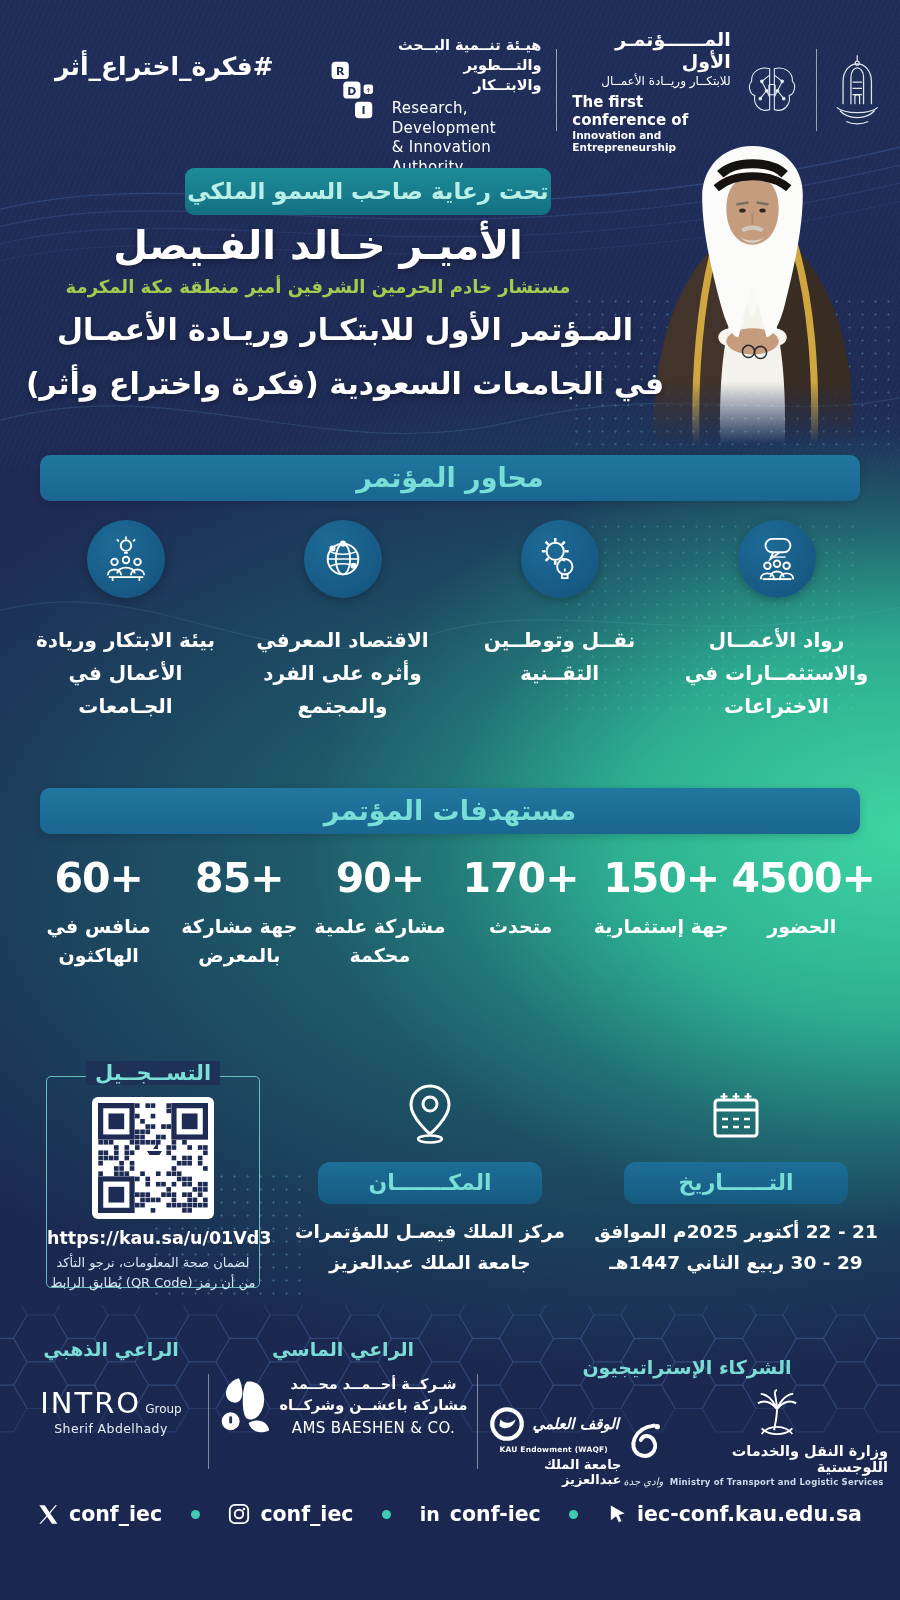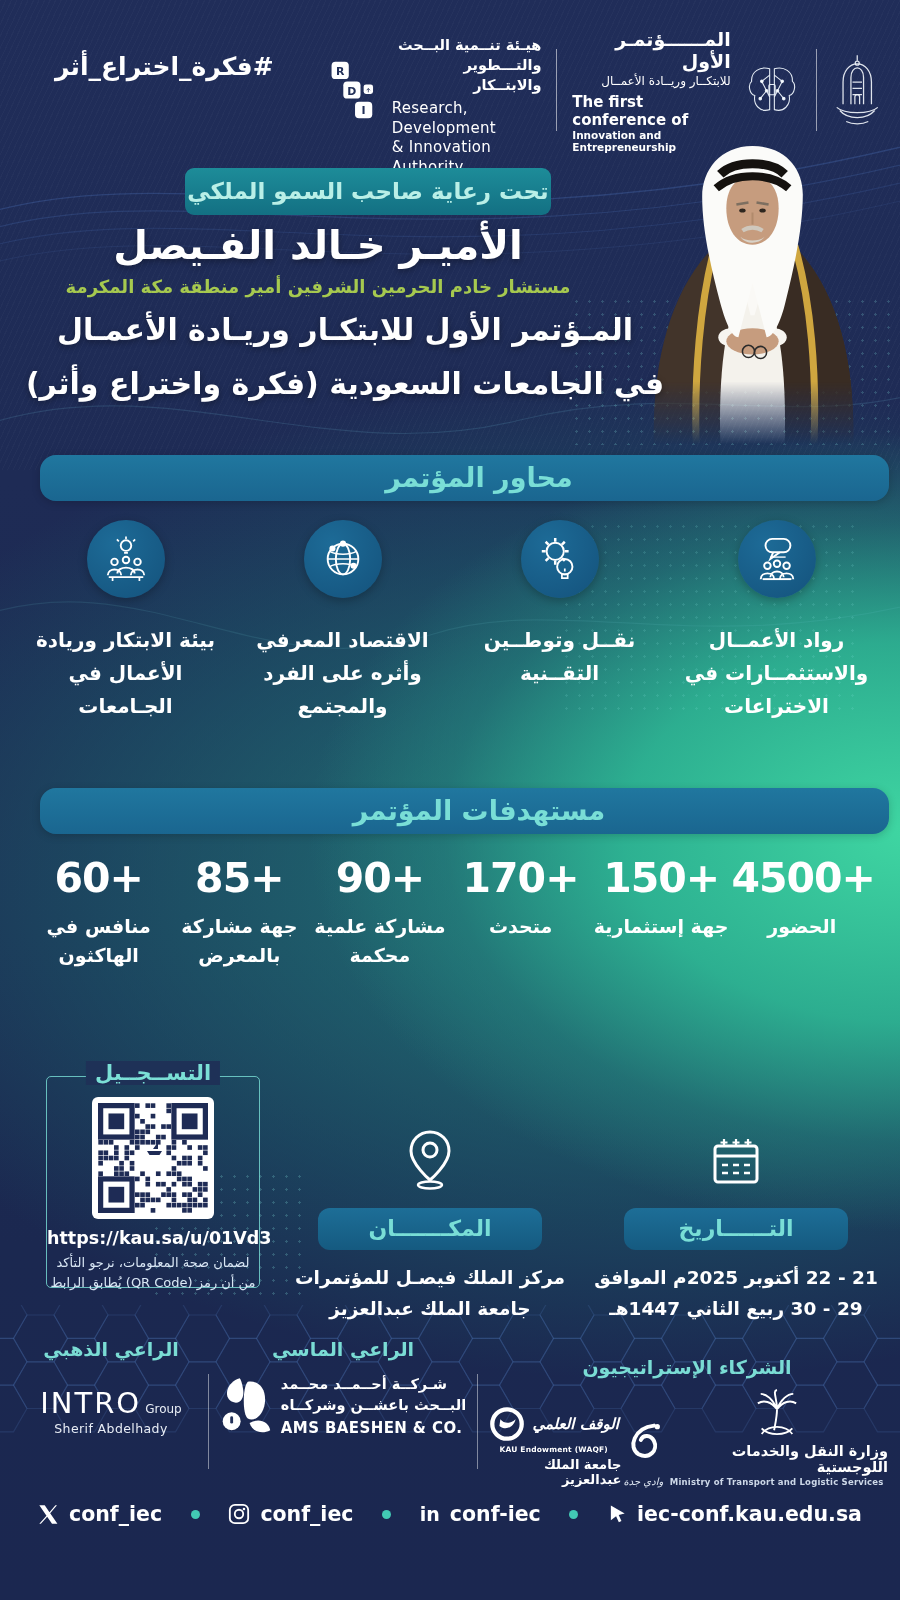--- a/index.html
+++ b/index.html
@@ -35,22 +35,22 @@
   
   .badge{left:185px;top:168px;width:366px;height:47px;border-radius:9px;background:linear-gradient(180deg,#1d8c99,#137083);
     color:#b9efe7;font-size:23px;font-weight:bold;line-height:47px;text-align:center;}
   .prince-name{left:318px;top:222px;font-size:40px;font-weight:bold;text-shadow:0 2px 6px rgba(0,0,0,.35);}
   .prince-role{left:318px;top:276px;font-size:18px;font-weight:bold;color:#a6c94f;}
   .title1{left:345px;top:312px;font-size:30px;font-weight:bold;text-shadow:0 2px 6px rgba(0,0,0,.35);}
   .title2{left:345px;top:366px;font-size:30px;font-weight:bold;text-shadow:0 2px 6px rgba(0,0,0,.35);}
   .prince-photo{right:-5px;top:132px;width:305px;height:312px;
     -webkit-mask-image:linear-gradient(180deg,#000 80%,transparent 100%);mask-image:linear-gradient(180deg,#000 80%,transparent 100%);}
   
-  .banner{left:40px;width:820px;height:46px;border-radius:16px;background:linear-gradient(180deg,#20779f,#1a6690);
-    color:#79ded6;font-size:27px;font-weight:bold;line-height:46px;text-align:center;box-shadow:0 2px 8px rgba(0,0,0,.18);padding-left:29px;}
+  .banner{left:40px;width:820px;height:46px;border-radius:10px;background:linear-gradient(180deg,#20779f,#1a6690);
+    color:#79ded6;font-size:27px;font-weight:bold;line-height:46px;text-align:center;box-shadow:0 2px 8px rgba(0,0,0,.18);}
   .banner-themes{top:455px;}
   .banner-targets{top:788px;}
   
   .themes-row{left:15px;top:520px;width:870px;display:flex;direction:rtl;}
   .theme{width:217px;display:flex;flex-direction:column;align-items:center;}
   .theme-circle{width:78px;height:78px;border-radius:50%;background:radial-gradient(circle at 35% 30%,#1d6b97,#14527c);
     display:flex;align-items:center;justify-content:center;box-shadow:0 3px 10px rgba(0,0,0,.25);}
   .theme-label{margin-top:26px;font-size:20px;font-weight:bold;line-height:1.65;text-align:center;width:185px;direction:rtl;}
   
   .stats-row{left:28px;top:854px;width:844px;display:flex;direction:rtl;}
@@ -58,41 +58,41 @@
   .stat-value{direction:ltr;font-size:41px;font-weight:bold;letter-spacing:-1px;}
   .stat-label{margin-top:10px;font-size:19px;font-weight:bold;line-height:1.5;direction:rtl;}
   
   .reg-box{left:46px;top:1076px;width:212px;height:210px;border:1.5px solid rgba(116,215,208,.85);border-radius:5px;text-align:center;}
   .reg-title{position:absolute;top:-16px;left:50%;transform:translateX(-50%);background:#1e3157;padding:0 9px;
     color:#7be0d6;font-size:21px;font-weight:bold;white-space:nowrap;}
   .qr-wrap{margin:20px auto 0;width:110px;height:110px;background:#fff;border-radius:6px;padding:6px;}
   .reg-url{margin-top:9px;direction:ltr;font-size:17.5px;font-weight:bold;}
   .reg-note{margin-top:5px;font-size:13px;color:#d9e7f5;line-height:1.5;direction:rtl;}
   
-  .info-col{top:1128px;width:240px;display:flex;flex-direction:column;align-items:center;}
+  .info-col{top:1082px;width:240px;display:flex;flex-direction:column;align-items:center;}
   .venue-col{left:310px;}
   .date-col{left:616px;}
   .info-iconbox{height:62px;display:flex;align-items:flex-end;}
   .info-banner{margin-top:18px;width:224px;height:42px;border-radius:12px;background:linear-gradient(180deg,#1d6e97,#155a80);
     color:#79ded6;font-size:22px;font-weight:bold;line-height:42px;text-align:center;}
   .info-lines{margin-top:12px;font-size:18.5px;font-weight:bold;line-height:1.7;direction:rtl;text-align:center;white-space:nowrap;}
   
   .sponsors{left:22px;top:1338px;right:12px;height:135px;display:flex;align-items:stretch;}
   .sp-title{color:#7adcd4;font-size:19px;font-weight:bold;text-align:center;direction:rtl;}
   .sp-divider{width:1px;background:rgba(255,255,255,.45);height:95px;align-self:flex-end;margin:0 8px 4px;}
   .sp-gold{width:178px;display:flex;flex-direction:column;align-items:center;}
   .intro-logo{margin-top:26px;display:flex;align-items:baseline;}
   .intro-main{font-size:29px;letter-spacing:2px;color:#fff;}
   .intro-suffix{font-size:12px;margin-left:4px;color:#e8edf5;}
   .intro-name{font-size:12.5px;letter-spacing:.4px;color:#e8edf5;margin-top:1px;}
   .sp-diamond{width:252px;display:flex;flex-direction:column;align-items:center;}
   .baeshen{margin-top:14px;display:flex;align-items:center;gap:9px;}
-  .baeshen-text{text-align:left;direction:rtl;}
+  .baeshen-text{text-align:center;direction:rtl;}
   .baeshen-ar{font-size:14.5px;font-weight:bold;line-height:1.45;}
-  .baeshen-en{font-size:15px;font-weight:bold;letter-spacing:.4px;margin-top:3px;direction:ltr;}
+  .baeshen-en{font-size:15px;font-weight:normal;letter-spacing:.4px;margin-top:3px;direction:ltr;}
   .sp-strategic{flex:1;display:flex;flex-direction:column;}
   .sp-strategic .sp-title{margin-top:18px;}
   .partners{margin-top:10px;display:flex;align-items:flex-end;justify-content:space-evenly;}
   .partner{display:flex;flex-direction:column;align-items:center;}
   .waqf-top{display:flex;align-items:center;gap:6px;}
   .waqf-callig{font-size:15px;font-weight:bold;font-style:italic;}
   .waqf-en{font-size:7.5px;font-weight:bold;margin-top:2px;letter-spacing:.2px;}
   .waqf-ar{font-size:13px;font-weight:bold;margin-top:3px;direction:rtl;}
   .wadi-ar{font-size:10px;margin-top:14px;direction:rtl;color:#dfe7f2;font-style:italic;}
   .ministry-ar{font-size:14.5px;font-weight:bold;margin-top:5px;direction:rtl;}
@@ -559,21 +559,21 @@
         <svg width="52" height="62" viewBox="0 0 58 66" fill="#fff">
           <path d="M22,2 C8,6 3,22 13,28 C21,32 27,26 26,16 C25,9 24,5 22,2 Z"></path>
           <path d="M31,6 C44,4 52,15 50,30 C48,44 38,51 31,47 C25,43 25,12 31,6 Z"></path>
           <circle cx="13" cy="50" r="10"></circle>
           <rect x="11.4" y="44.5" width="3.2" height="8" rx="1.5" fill="#223059"></rect>
           <path d="M33,52 C43,46 54,50 56,60 C47,65 36,62 33,52 Z"></path>
         </svg>
         <div class="baeshen-text">
           <div class="baeshen-ar">
               <div>شـركــة أحــمــد محــمد</div>
-              <div>البــحث باعشــن وشركــاه</div>
+              <div>مشاركة باعشــن وشركــاه</div>
             </div>
           <div class="baeshen-en">AMS BAESHEN &amp; CO.</div>
         </div>
       </div>
     </div>
     <div class="sp-divider"></div>
     <div class="sp-strategic">
       <div class="sp-title">الشركاء الإستراتيجيون</div>
       <div class="partners">
         <div class="partner">

